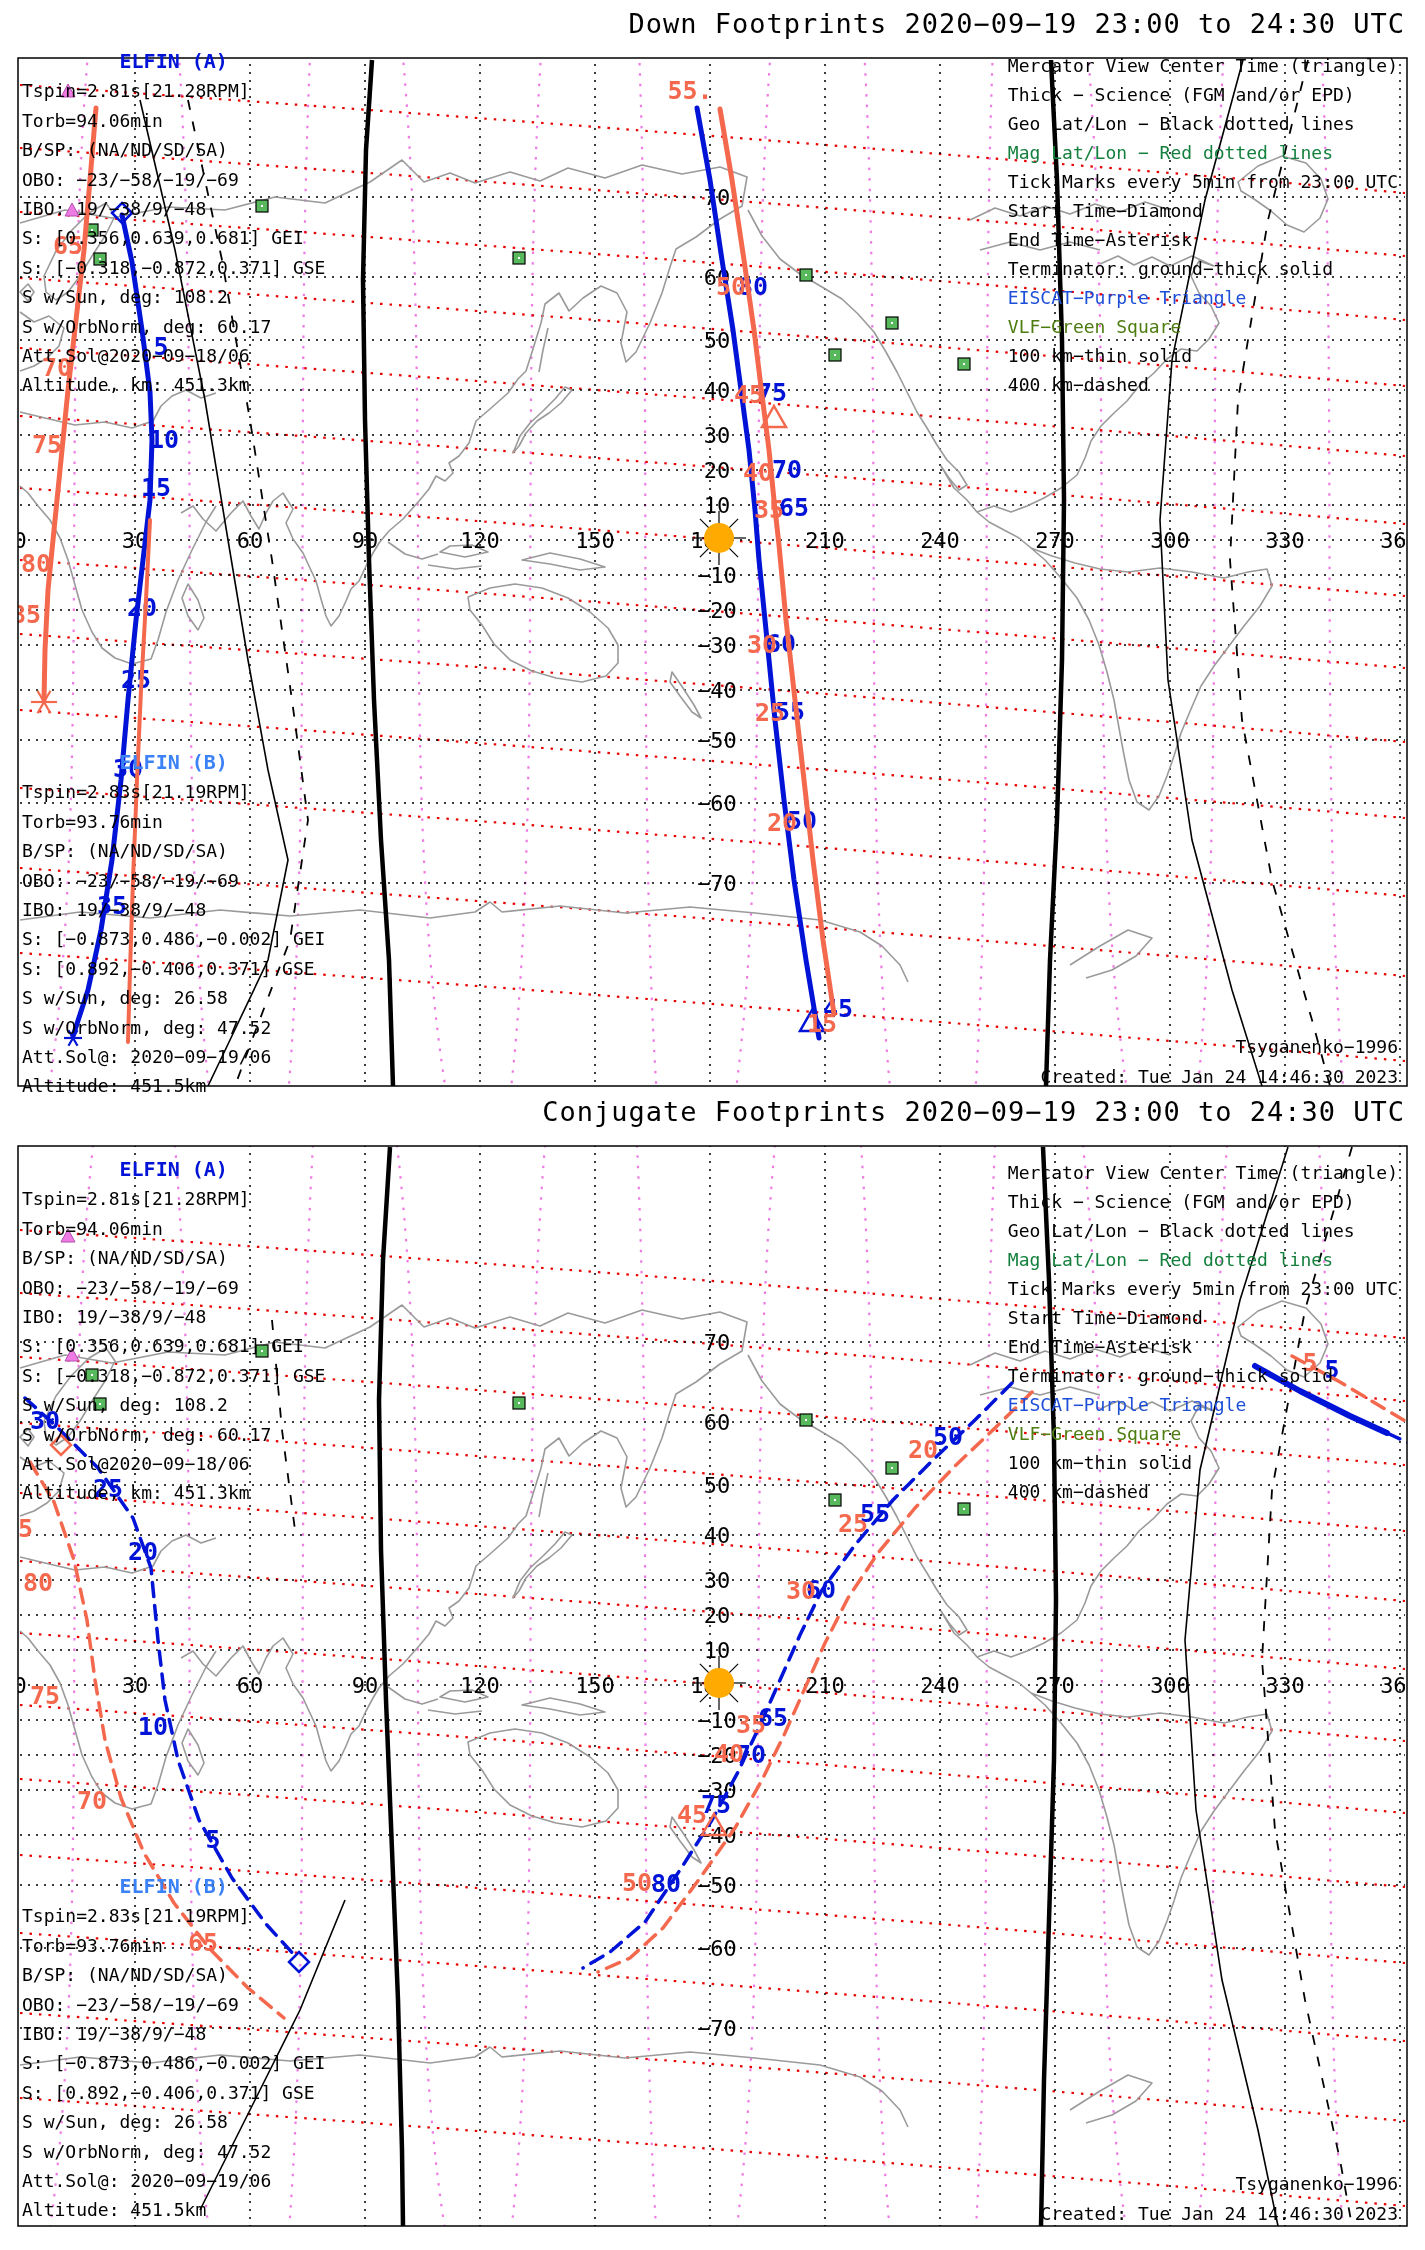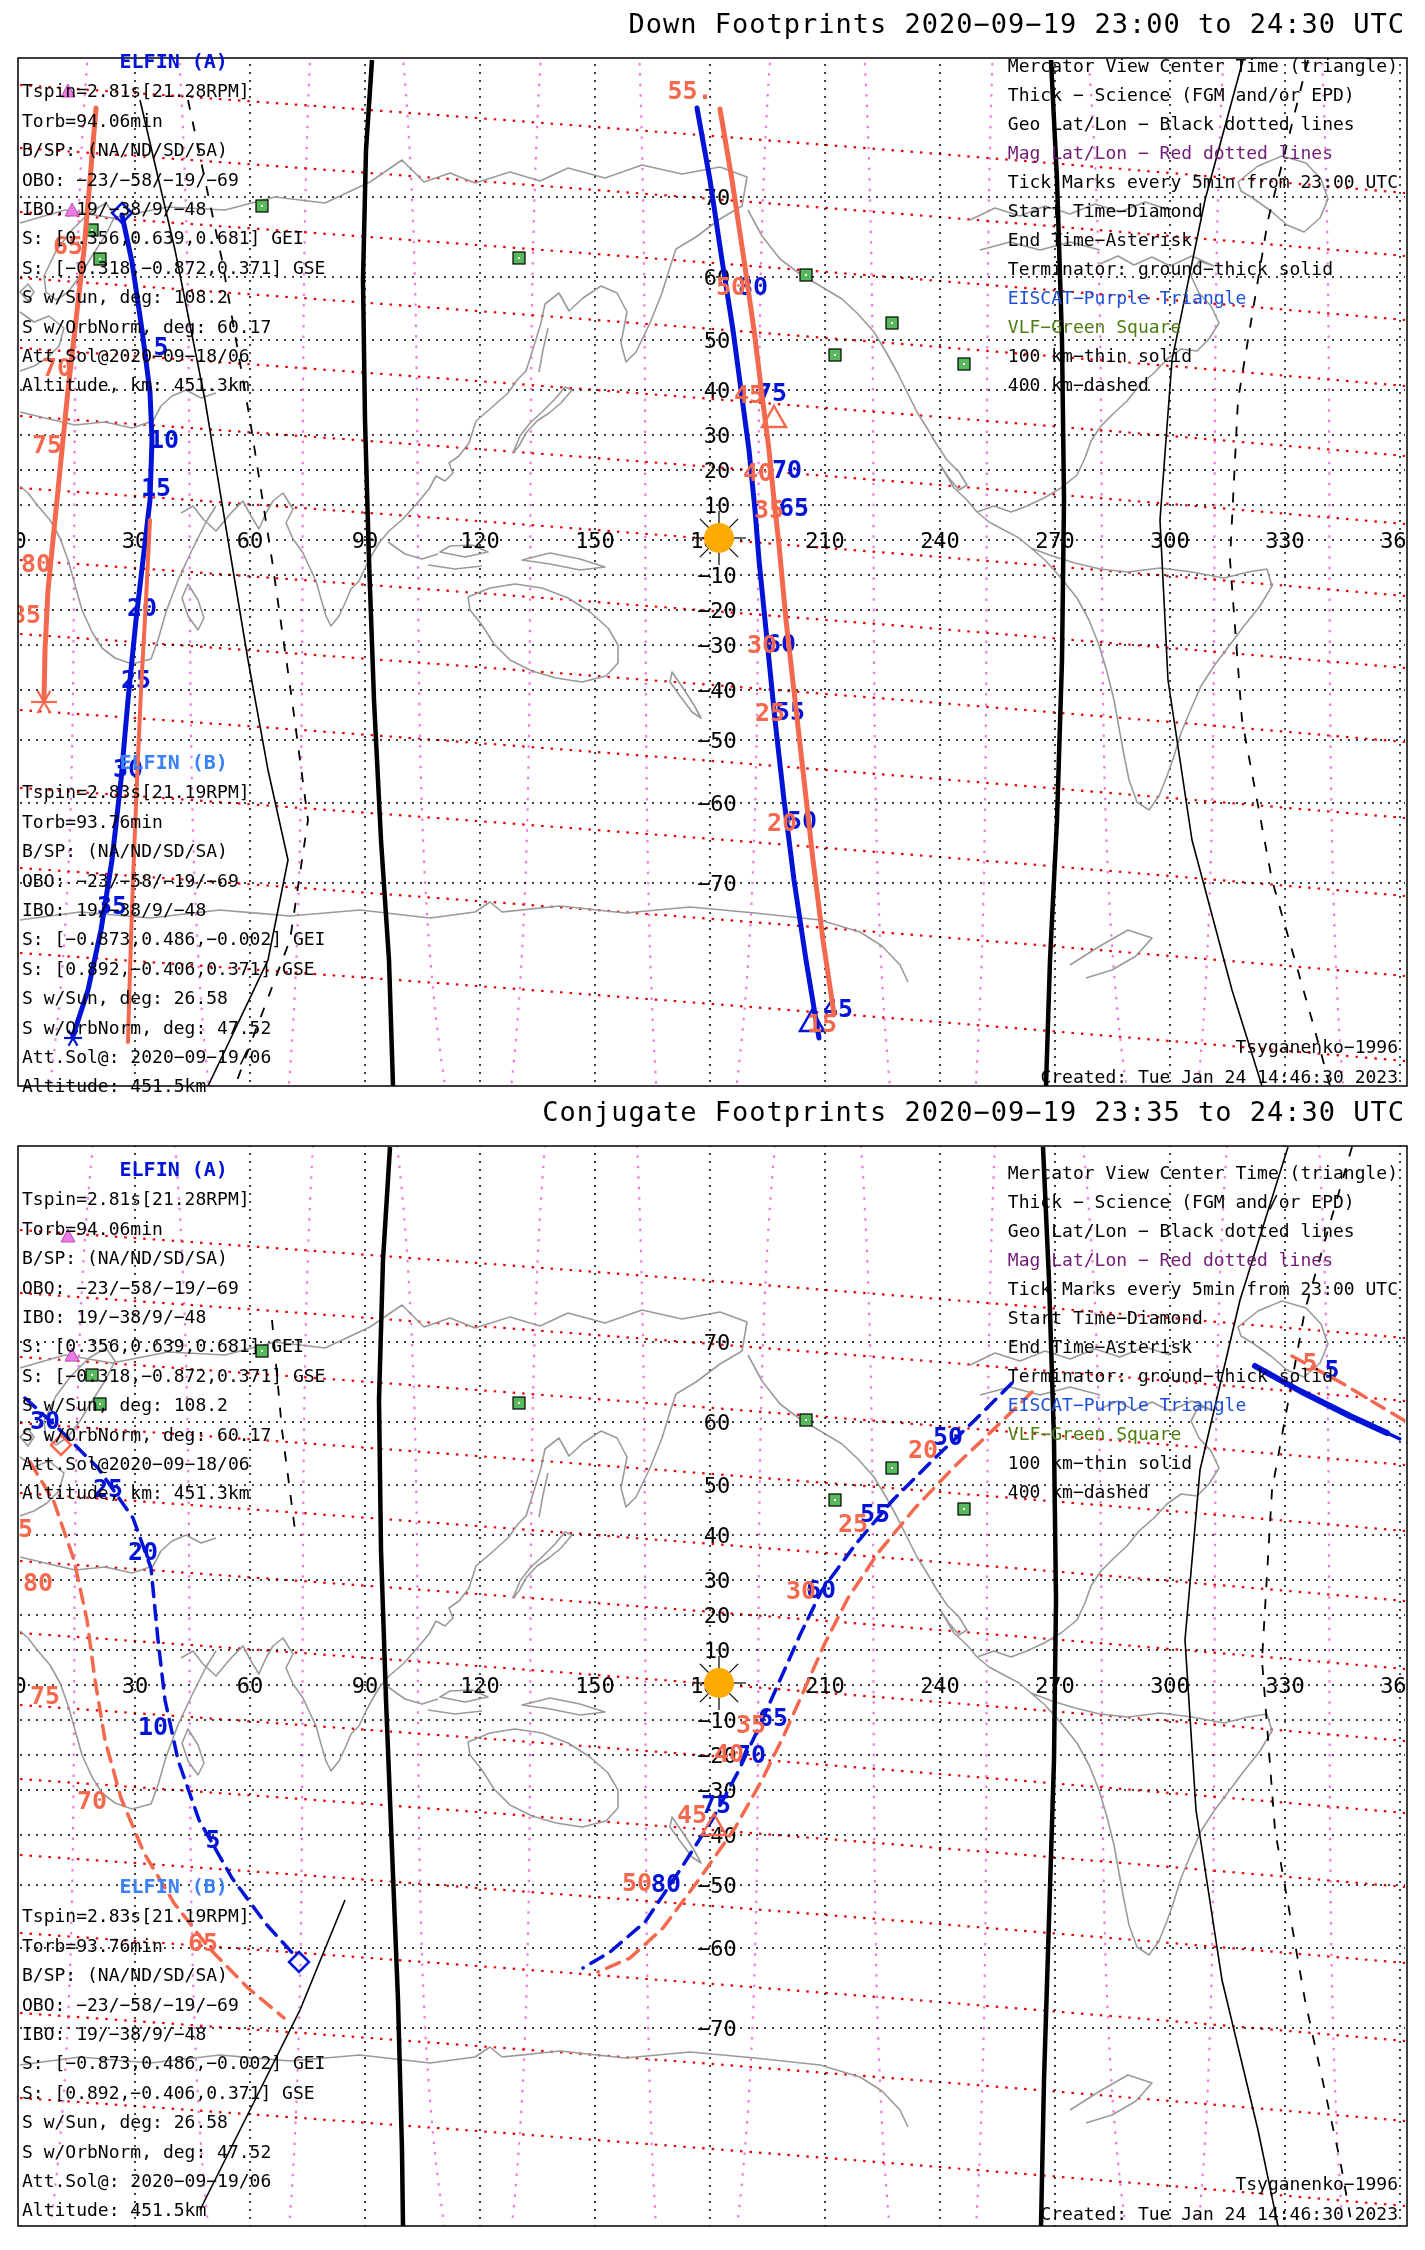--- a/index.html
+++ b/index.html
@@ -6,21 +6,21 @@
   .stage{position:relative;width:1425px;height:2250px;background:#fff;overflow:hidden;
          font-family:"DejaVu Sans Mono","Liberation Mono",monospace;}
   #plot{position:absolute;left:0;top:0;}
   .title{position:absolute;left:20px;width:1385px;text-align:right;font-size:27px;
          letter-spacing:1px;color:#000;white-space:pre;}
   .legend{position:absolute;right:27px;text-align:left;font-size:18px;line-height:29px;
           color:#000;white-space:pre;}
   .info{position:absolute;font-size:18px;line-height:29.4px;color:#000;white-space:pre;}
   .info .hdr{font-size:20px;font-weight:bold;text-align:center;}
   .credits{position:absolute;right:27px;text-align:right;font-size:18px;line-height:30px;color:#000;margin-left:8px;}
-  .c-blue{color:#0013d6}.c-orange{color:#3b82f6}.c-red{color:#701a75}
+  .c-blue{color:#0013d6}.c-orange{color:#3b82f6}.c-red{color:#15803d}
   .c-magenta{color:#1d4ed8}.c-green{color:#4d7c0f}.c-black{color:#000}
 </style>
 </head>
 <body>
 
 <div class="stage">
   <svg id="plot" width="1425" height="2250" viewBox="0 0 1425 2250">
       <defs>
         <clipPath id="clip0">
           <rect x="18" y="58" width="1389" height="1028"></rect>
@@ -276,21 +276,21 @@
         <path d="M714,1814 L726,1835 L702,1835 Z" fill="none" stroke="#f4694e" stroke-width="2.5"></path>
         <path d="M1255,1366 L1300,1391 L1350,1416 L1387,1433" fill="none" stroke="#0013d6" stroke-width="6" stroke-linejoin="round" stroke-linecap="round"></path>
         <text x="1332" y="1378" text-anchor="middle" font-size="25" font-weight="600" fill="#0013d6">5</text>
         <path d="M1387,1433 L1422,1449" fill="none" stroke="#0013d6" stroke-width="3.5" stroke-linejoin="round" stroke-linecap="round" stroke-dasharray="14 9"></path>
         <path d="M1292,1356 L1340,1382 L1390,1412 L1424,1432" fill="none" stroke="#f4694e" stroke-width="3.5" stroke-linejoin="round" stroke-linecap="round" stroke-dasharray="14 9"></path>
         <text x="1310" y="1371" text-anchor="middle" font-size="25" font-weight="600" fill="#f4694e">5</text>
       </g>
       <rect x="18" y="1146" width="1389" height="1080" fill="none" stroke="#000" stroke-width="1.5"></rect>
     </svg>
   <div class="title" id="title1" style="top:8px">Down Footprints 2020−09−19 23:00 to 24:30 UTC</div>
-  <div class="title" id="title2" style="top:1096px">Conjugate Footprints 2020−09−19 23:35 to 24:30 UTC</div>
+  <div class="title" id="title2" style="top:1096px">Conjugate Footprints 2020−09−19 23:00 to 24:30 UTC</div>
   <div class="legend" id="legend1" style="top:51px"><div class="c-black">Mercator View Center Time (triangle)</div><div class="c-black">Thick − Science (FGM and/or EPD)</div><div class="c-black">Geo Lat/Lon − Black dotted lines</div><div class="c-red">Mag Lat/Lon − Red dotted lines</div><div class="c-black">Tick Marks every 5min from 23:00 UTC</div><div class="c-black">Start Time−Diamond</div><div class="c-black">End Time−Asterisk</div><div class="c-black">Terminator: ground−thick solid</div><div class="c-magenta">EISCAT−Purple Triangle</div><div class="c-green">VLF−Green Square</div><div class="c-black">100 km−thin solid</div><div class="c-black">400 km−dashed</div></div>
   <div class="legend" id="legend2" style="top:1158px"><div class="c-black">Mercator View Center Time (triangle)</div><div class="c-black">Thick − Science (FGM and/or EPD)</div><div class="c-black">Geo Lat/Lon − Black dotted lines</div><div class="c-red">Mag Lat/Lon − Red dotted lines</div><div class="c-black">Tick Marks every 5min from 23:00 UTC</div><div class="c-black">Start Time−Diamond</div><div class="c-black">End Time−Asterisk</div><div class="c-black">Terminator: ground−thick solid</div><div class="c-magenta">EISCAT−Purple Triangle</div><div class="c-green">VLF−Green Square</div><div class="c-black">100 km−thin solid</div><div class="c-black">400 km−dashed</div></div>
   <div class="info" id="infoA1" style="left:22px;top:47px"><div class="hdr c-blue">ELFIN (A)</div><div>Tspin=2.81s[21.28RPM]</div><div>Torb=94.06min</div><div>B/SP: (NA/ND/SD/SA)</div><div>OBO: −23/−58/−19/−69</div><div>IBO: 19/−38/9/−48</div><div>S: [0.356,0.639,0.681] GEI</div><div>S: [−0.318,−0.872,0.371] GSE</div><div>S w/Sun, deg: 108.2</div><div>S w/OrbNorm, deg: 60.17</div><div>Att.Sol@2020−09−18/06</div><div>Altitude, km: 451.3km</div></div>
   <div class="info" id="infoB1" style="left:22px;top:748px"><div class="hdr c-orange">ELFIN (B)</div><div>Tspin=2.83s[21.19RPM]</div><div>Torb=93.76min</div><div>B/SP: (NA/ND/SD/SA)</div><div>OBO: −23/−58/−19/−69</div><div>IBO: 19/−38/9/−48</div><div>S: [−0.873,0.486,−0.002] GEI</div><div>S: [0.892,−0.406,0.371] GSE</div><div>S w/Sun, deg: 26.58</div><div>S w/OrbNorm, deg: 47.52</div><div>Att.Sol@: 2020−09−19/06</div><div>Altitude: 451.5km</div></div>
   <div class="info" id="infoA2" style="left:22px;top:1155px"><div class="hdr c-blue">ELFIN (A)</div><div>Tspin=2.81s[21.28RPM]</div><div>Torb=94.06min</div><div>B/SP: (NA/ND/SD/SA)</div><div>OBO: −23/−58/−19/−69</div><div>IBO: 19/−38/9/−48</div><div>S: [0.356,0.639,0.681] GEI</div><div>S: [−0.318,−0.872,0.371] GSE</div><div>S w/Sun, deg: 108.2</div><div>S w/OrbNorm, deg: 60.17</div><div>Att.Sol@2020−09−18/06</div><div>Altitude, km: 451.3km</div></div>
   <div class="info" id="infoB2" style="left:22px;top:1872px"><div class="hdr c-orange">ELFIN (B)</div><div>Tspin=2.83s[21.19RPM]</div><div>Torb=93.76min</div><div>B/SP: (NA/ND/SD/SA)</div><div>OBO: −23/−58/−19/−69</div><div>IBO: 19/−38/9/−48</div><div>S: [−0.873,0.486,−0.002] GEI</div><div>S: [0.892,−0.406,0.371] GSE</div><div>S w/Sun, deg: 26.58</div><div>S w/OrbNorm, deg: 47.52</div><div>Att.Sol@: 2020−09−19/06</div><div>Altitude: 451.5km</div></div>
   <div class="credits" id="credits1" style="top:1032px">
       <div>Tsyganenko−1996</div>
       <div>Created: Tue Jan 24 14:46:30 2023</div>
     </div>

